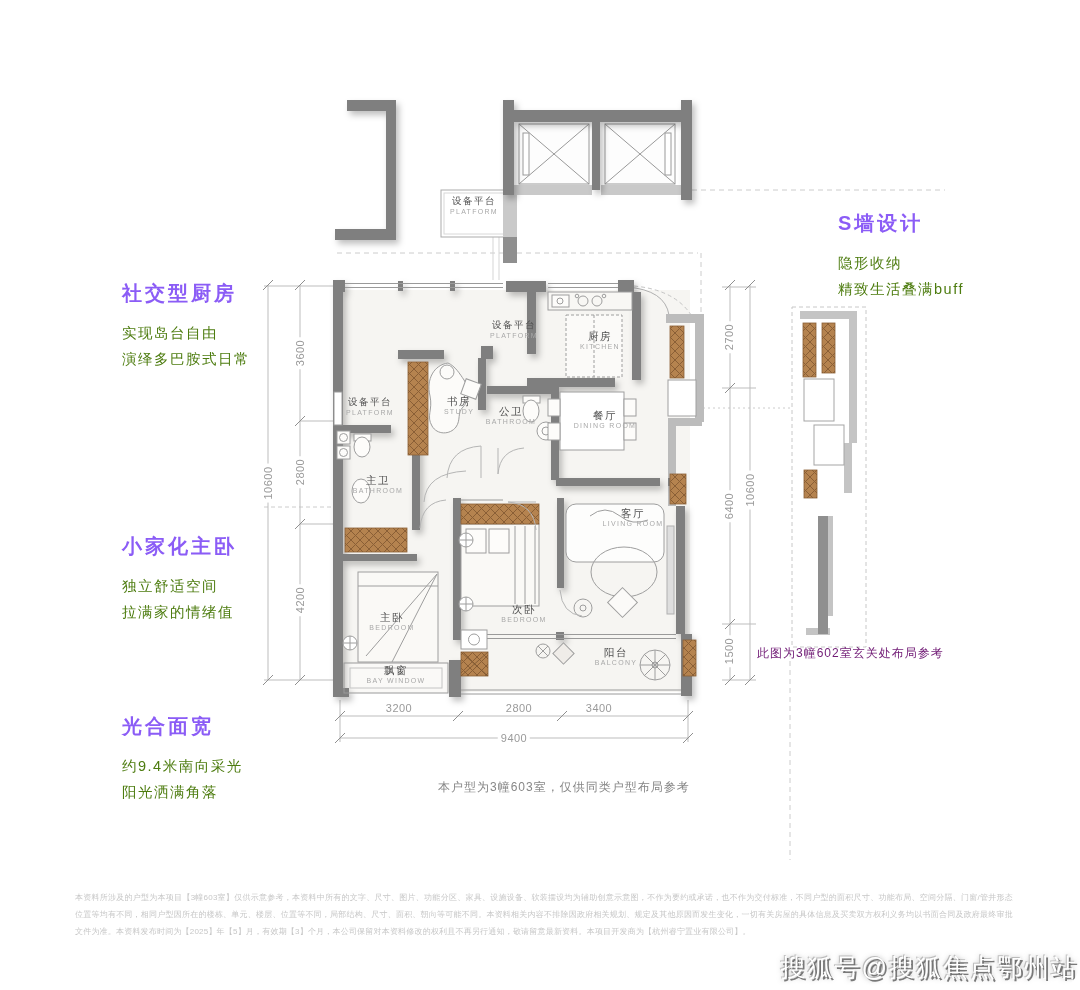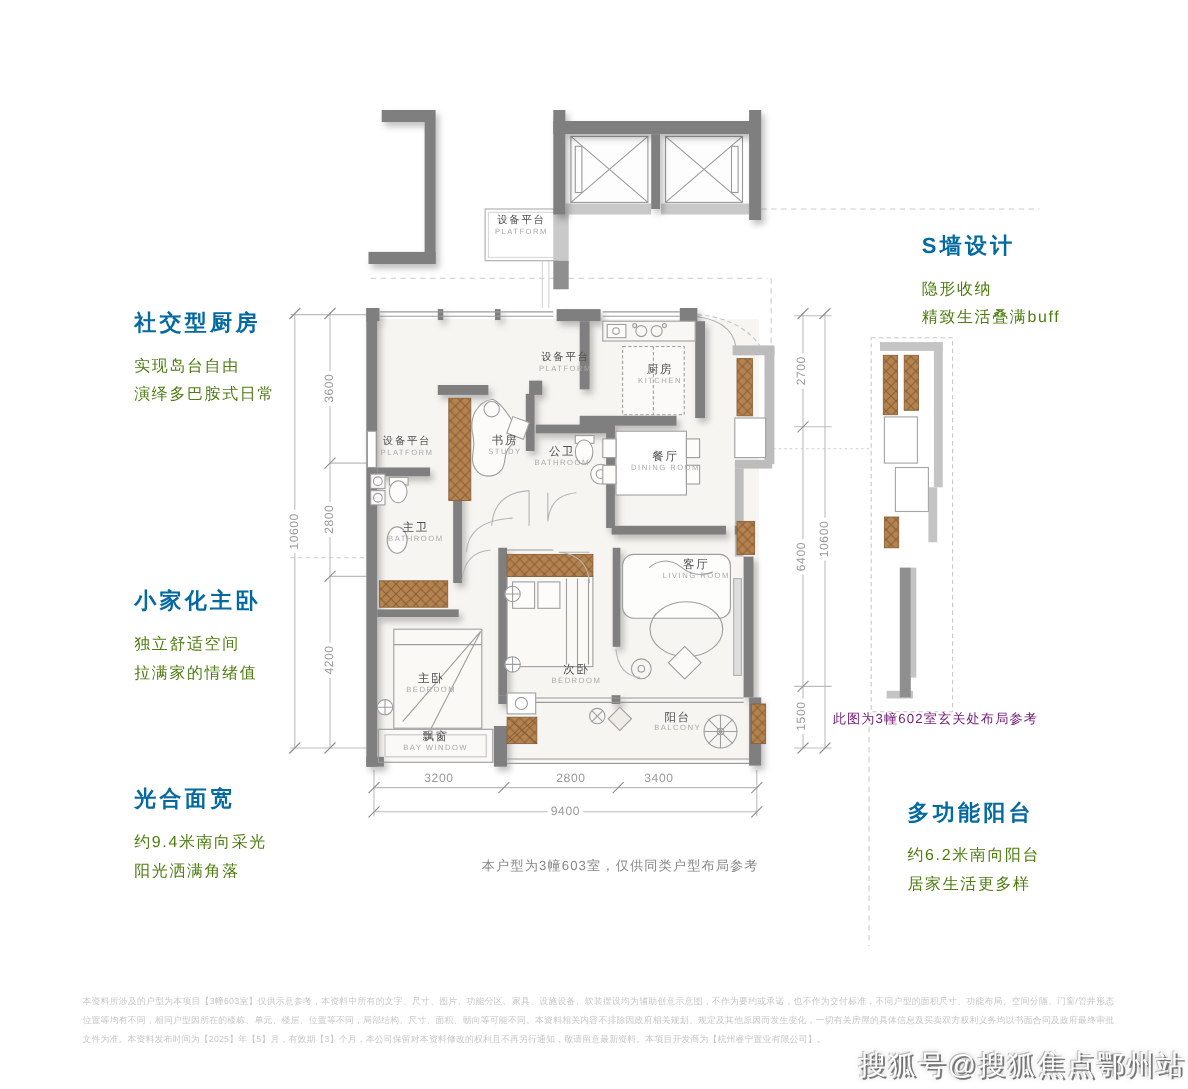--- a/index.html
+++ b/index.html
@@ -10,25 +10,25 @@
   .room{position:absolute;text-align:center;transform:translateX(-50%);line-height:1.15;white-space:nowrap;}
   .room .cn{font-size:10.5px;color:#4f4f4f;letter-spacing:1.5px;}
   .room .en{font-size:7px;color:#a9a9a9;letter-spacing:1.3px;margin-top:1px;}
   .room.small .cn{font-size:9.5px;}
   
   .dim{position:absolute;font-size:11px;color:#9a9a9a;background:#ffffff;padding:0 3px;
        transform:translate(-50%,-50%);white-space:nowrap;letter-spacing:.5px;}
   .dim.v{transform:translate(-50%,-50%) rotate(-90deg);}
   
   .callout{position:absolute;white-space:nowrap;}
-  .callout .t{font-size:20px;font-weight:bold;color:#0369a1;letter-spacing:3px;margin-bottom:13px;}
+  .callout .t{font-size:20px;font-weight:bold;color:#8b5cf6;letter-spacing:3px;margin-bottom:13px;}
   .callout .l{font-size:14.5px;color:#4d7c0f;letter-spacing:1.5px;line-height:26px;}
   .note{position:absolute;font-size:12px;color:#701a75;letter-spacing:1px;white-space:nowrap;}
   .disclaimer{position:absolute;left:75px;top:889px;width:938px;font-size:8px;line-height:17px;
-              color:#c7c7c7;text-align:justify;letter-spacing:.2px;margin-top:13px;}
+              color:#c7c7c7;text-align:justify;letter-spacing:.2px;}
   .watermark{position:absolute;right:2px;top:951px;font-size:25px;font-weight:normal;color:#ffffff;
              letter-spacing:2px;
              text-shadow:2px 2px 0 rgba(100,100,100,.85),-1px -1px 0 rgba(130,130,130,.45),0 0 5px rgba(90,90,90,.55);}
 </style>
 </head>
 <body>
 
 <div id="stage">
 
   <svg width="1080" height="990" viewBox="0 0 1080 990">
@@ -341,24 +341,19 @@
   <div class="callout" style="left:122px;top:713px;">
     <div class="t">光合面宽</div>
     <div class="l">约9.4米南向采光</div>
     <div class="l">阳光洒满角落</div>
   </div>
   <div class="callout" style="left:838px;top:210px;">
     <div class="t">S墙设计</div>
     <div class="l">隐形收纳</div>
     <div class="l">精致生活叠满buff</div>
   </div>
-  <div class="callout" style="left:825px;top:725px;">
-    <div class="t">多功能阳台</div>
-    <div class="l">约6.2米南向阳台</div>
-    <div class="l">居家生活更多样</div>
-  </div>
 
   <div class="note" style="left:757px;top:645px;">此图为3幢602室玄关处布局参考</div>
   <div class="note" style="left:438px;top:779px;color:#878787;">本户型为3幢603室，仅供同类户型布局参考</div>
   <div class="disclaimer">本资料所涉及的户型为本项目【3幢603室】仅供示意参考，本资料中所有的文字、尺寸、图片、功能分区、家具、设施设备、软装摆设均为辅助创意示意图，不作为要约或承诺，也不作为交付标准，不同户型的面积尺寸、功能布局、空间分隔、门窗/管井形态位置等均有不同，相同户型因所在的楼栋、单元、楼层、位置等不同，局部结构、尺寸、面积、朝向等可能不同。本资料相关内容不排除因政府相关规划、规定及其他原因而发生变化，一切有关房屋的具体信息及买卖双方权利义务均以书面合同及政府最终审批文件为准。本资料发布时间为【2025】年【5】月，有效期【3】个月，本公司保留对本资料修改的权利且不再另行通知，敬请留意最新资料。本项目开发商为【杭州睿宁置业有限公司】。</div>
   <div class="watermark">搜狐号@搜狐焦点鄂州站</div>
 
 </div>
 
 </body></html>

